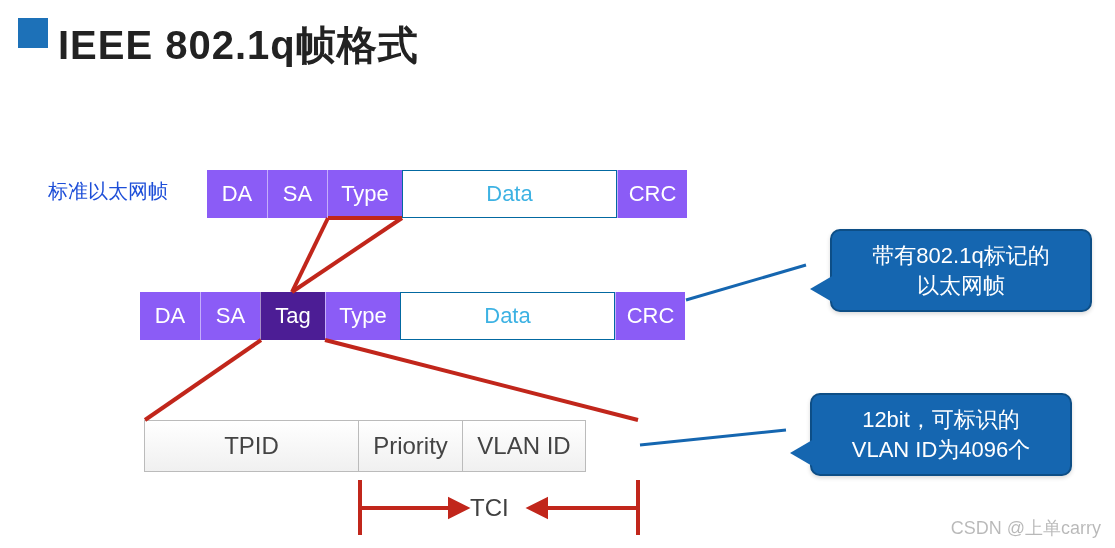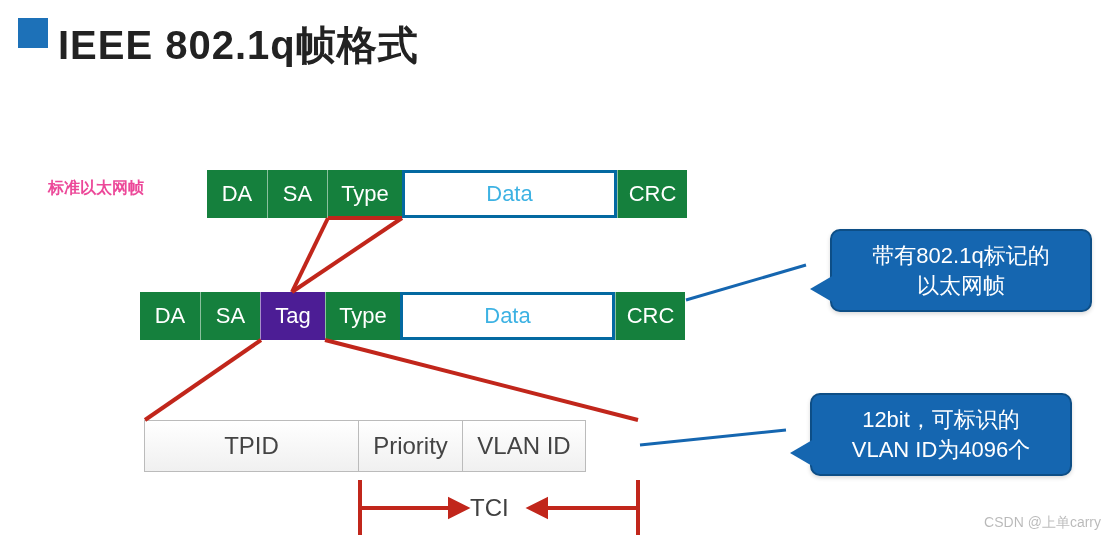--- a/index.html
+++ b/index.html
@@ -35,33 +35,33 @@
   .frame-row {
     position: absolute;
     display: flex;
     height: 48px;
   }
   .cell {
     display: flex;
     align-items: center;
     justify-content: center;
     font-size: 22px;
-    background: #15803d;
+    background: #8b5cf6;
     color: #fff;
     border-left: 1px solid rgba(255,255,255,0.5);
   }
   .cell:first-child { border-left: none; }
-  .cell.white { background: #fff; color: #3db2e3; border: 3px solid #0369a1; }
+  .cell.white { background: #fff; color: #3db2e3; border: 1px solid #0369a1; }
   .cell.tag { background: #4c1d95; color: #fff; }
 
   .label-std {
     position: absolute;
-    color: #ec4899;
-    font-size: 16px;
-    font-weight: 700;
+    color: #1d4ed8;
+    font-size: 20px;
+    font-weight: 400;
   }
 
   .callout {
     position: absolute;
     background: #1566b0;
     color: #fff;
     border-radius: 10px;
     padding: 10px 18px;
     font-size: 22px;
     text-align: center;
@@ -88,23 +88,23 @@
     color: #444;
     background: linear-gradient(#fff,#f0f0f0);
     border: 1px solid #bbb;
     margin-left: -1px;
   }
   .tcell:first-child { margin-left: 0; }
 
   .watermark {
     position: absolute;
     right: 14px;
-    bottom: 16px;
+    bottom: 8px;
     color: rgba(0,0,0,0.28);
-    font-size: 14px;
+    font-size: 18px;
   }
   .tci-label {
     position: absolute;
     font-size: 24px;
     color: #404040;
   }
   svg.overlay {
     position: absolute;
     top: 0; left: 0;
     width: 1115px; height: 548px;

